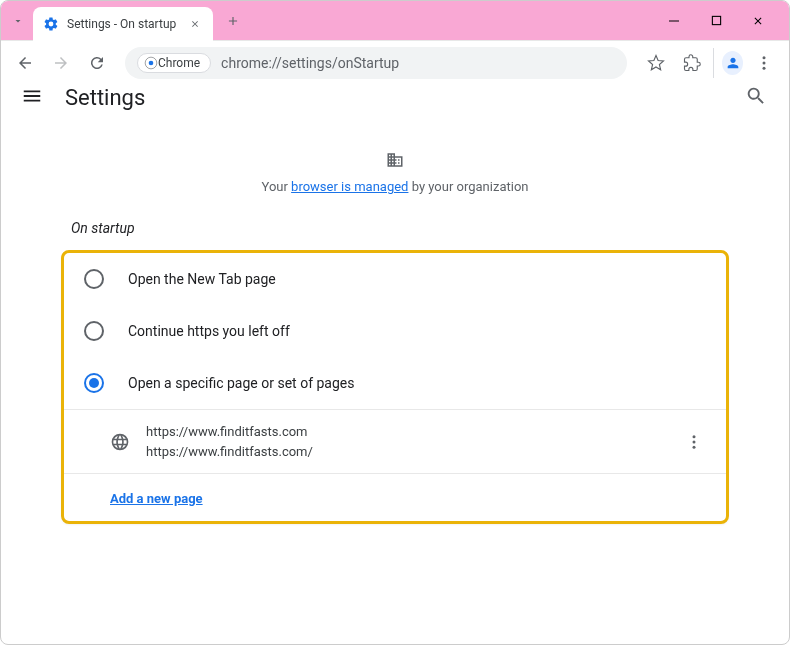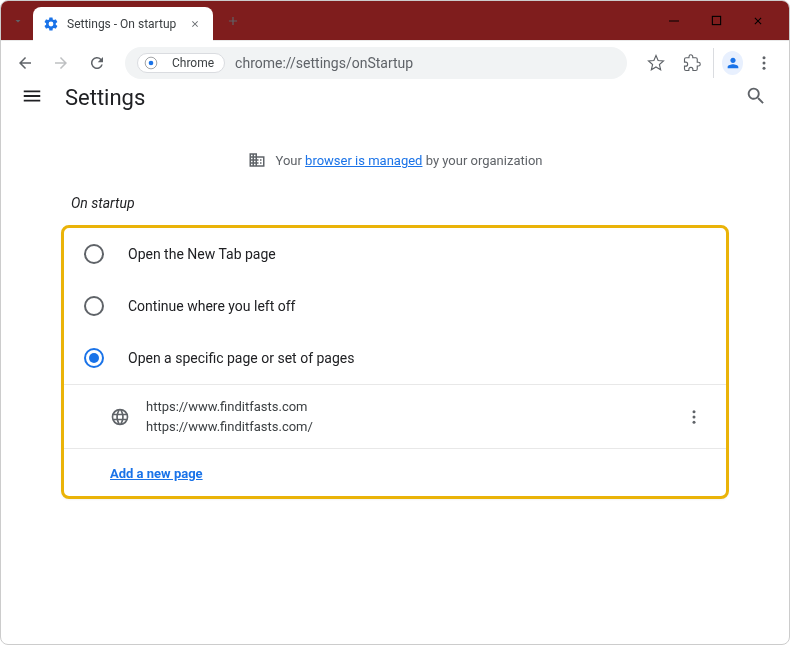--- a/index.html
+++ b/index.html
@@ -11,21 +11,21 @@
       overflow: hidden;
       border: 1px solid #ccc;
       border-radius: 8px;
       position: relative;
     }
     
     .titlebar {
       height: 40px;
       display: flex;
       align-items: center;
-      background: #7f1d1d;
+      background: #f9a8d4;
       padding: 0 0 0 8px;
       border-bottom: 1px solid #e8e8e8;
     }
     .titlebar-left {
       display: flex;
       align-items: center;
       gap: 6px;
       flex: 1;
     }
     .tab-dropdown {
@@ -121,21 +121,21 @@
       gap: 10px;
       margin: 0 6px;
     }
     .addr-chip {
       background: #fff;
       border: 1px solid #dadce0;
       border-radius: 14px;
       padding: 2px 10px 2px 6px;
       display: flex;
       align-items: center;
-      gap: 14px;
+      gap: 0;
       font-size: 12px;
       color: #3c4043;
     }
     .addr-url {
       font-size: 14px;
       color: #5f6368;
     }
     .toolbar-icons {
       display: flex;
       gap: 6px;
@@ -187,20 +187,21 @@
     }
     
     .managed-banner {
       display: flex;
       align-items: center;
       justify-content: center;
       gap: 10px;
       padding: 10px 0;
       font-size: 13px;
       color: #5f6368;
+      flex-direction: column;
     }
     .managed-banner a {
       color: #1a73e8;
       text-decoration: underline;
     }
     
     .content {
       padding: 0 60px;
     }
     .section-title {
@@ -413,21 +414,21 @@
 <div class="content">
   <div class="section-title">On startup</div>
 
   <div class="card">
     <div class="radio-row">
       <span class="radio-outer"></span>
       <span>Open the New Tab page</span>
     </div>
     <div class="radio-row">
       <span class="radio-outer"></span>
-      <span>Continue where you left off</span>
+      <span>Continue https you left off</span>
     </div>
     <div class="radio-row">
       <span class="radio-outer selected">
           <span class="radio-inner"></span>
         </span>
       <span>Open a specific page or set of pages</span>
     </div>
 
     <div class="page-entry divider-top">
       <span class="globe-icon">

